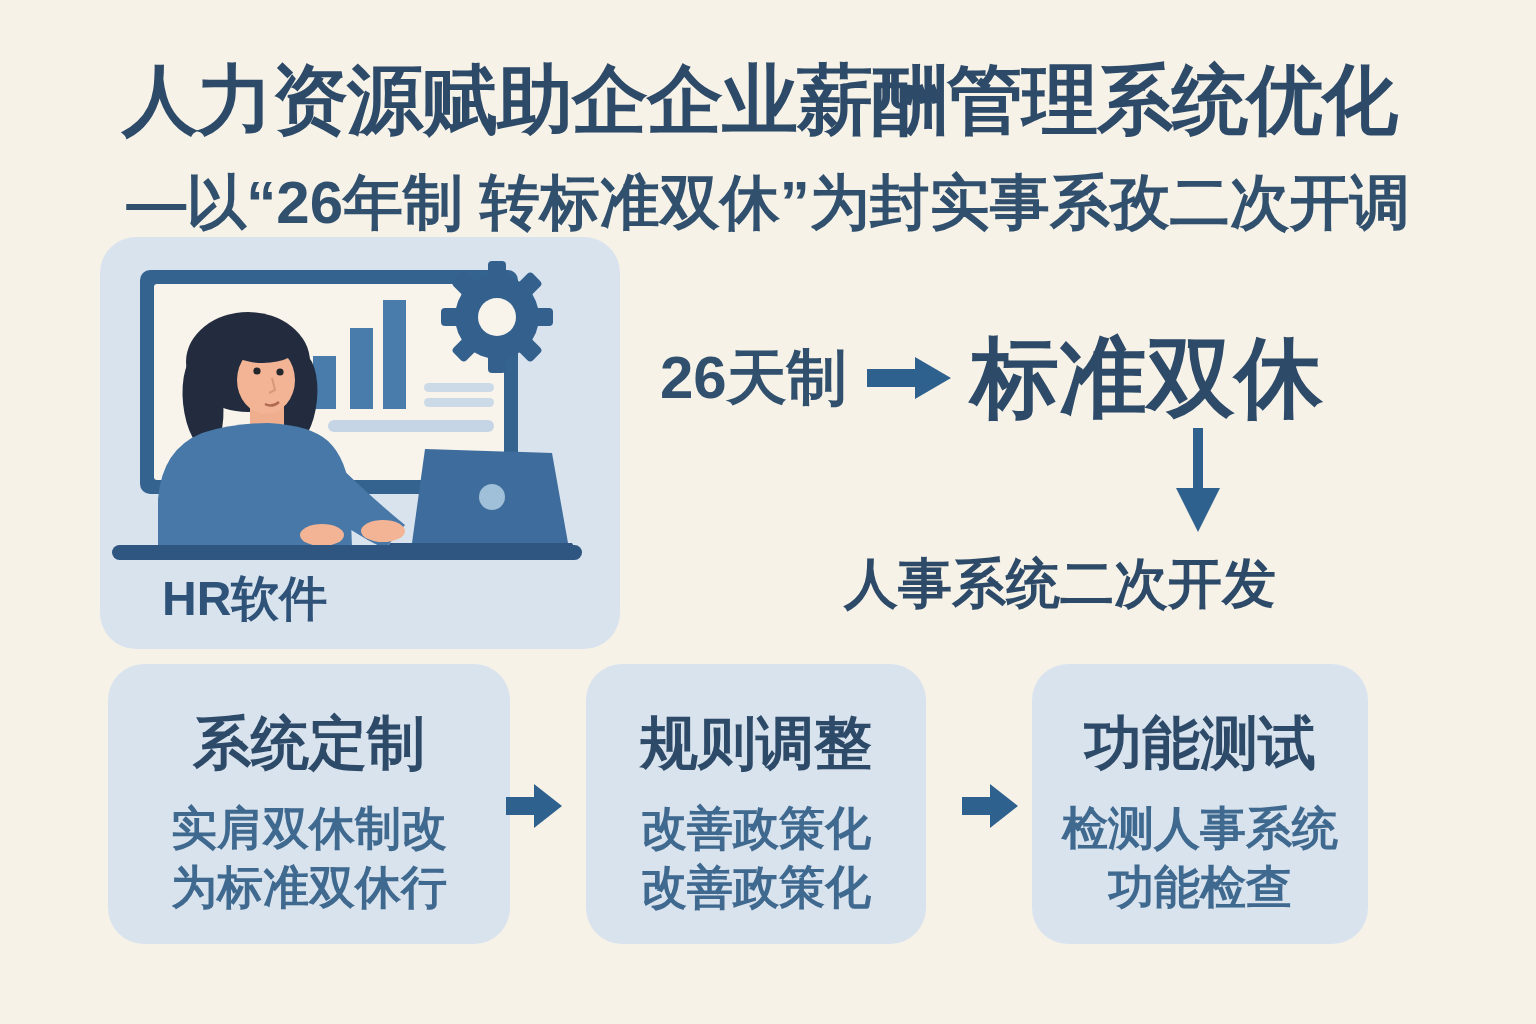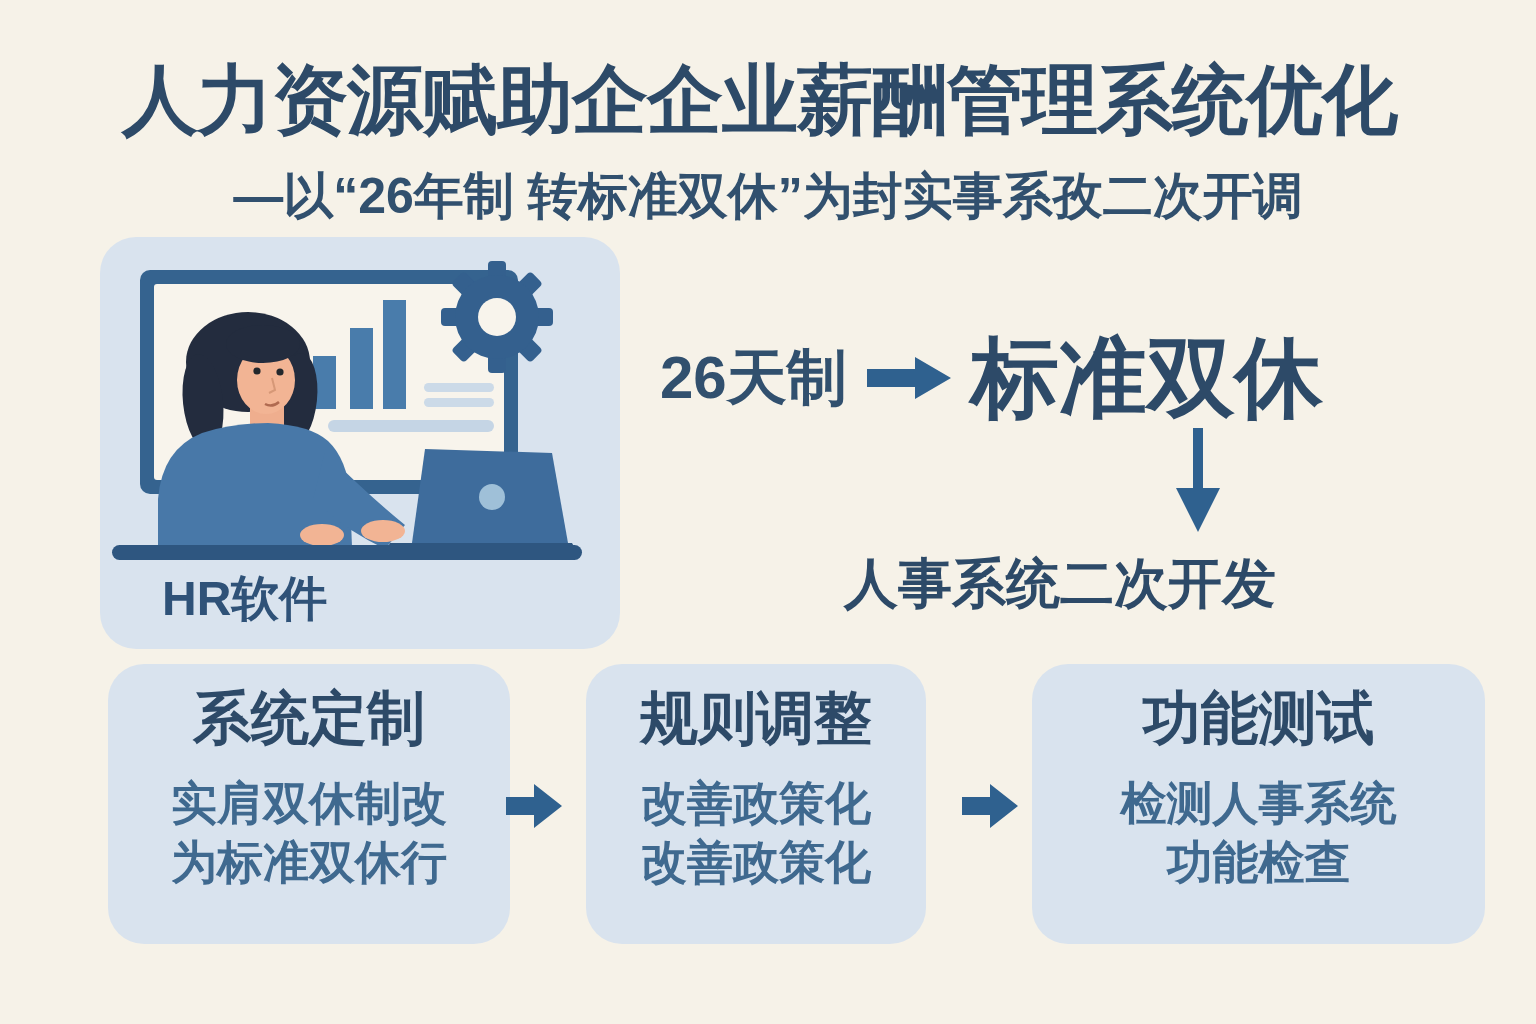--- a/index.html
+++ b/index.html
@@ -8,21 +8,21 @@
     position:relative; width:1536px; height:1024px;
     background:#f6f2e8; overflow:hidden;
   }
   .title {
     position:absolute; left:0; right:17px; top:50px;
     text-align:center; font-size:76px; font-weight:800;
     color:#2d4a68; letter-spacing:-1px; white-space:nowrap;
   }
   .subtitle {
     position:absolute; left:0; right:0; top:163px;
-    text-align:center; font-size:50px; font-weight:700;
+    text-align:center; font-size:60px; font-weight:700;
     color:#31506e; white-space:nowrap;
   }
   .card {
     position:absolute; left:100px; top:237px; width:520px; height:412px;
     background:#d9e3ee; border-radius:36px;
   }
   .card svg { position:absolute; left:0; top:0; }
   .hr-label {
     position:absolute; left:62px; top:330px;
     font-size:48px; font-weight:700; color:#2f5278;
@@ -39,22 +39,22 @@
     text-align:center; font-size:54px; font-weight:800;
     color:#2d4a68; white-space:nowrap;
   }
   .step-box {
     position:absolute; top:664px; height:280px;
     background:#d9e3ee; border-radius:36px;
     box-sizing:border-box; text-align:center;
   }
   .step1 { left:108px;  width:402px; }
   .step2 { left:586px;  width:340px; }
-  .step3 { left:1032px; width:453px; }
-  .step-title { margin-top:16px; font-size:58px; font-weight:800; color:#2d4a68; }
+  .step3 { left:1032px; width:336px; }
+  .step-title { margin-top:41px; font-size:58px; font-weight:800; color:#2d4a68; }
   .step-body  { margin-top:16px; font-size:46px; font-weight:700; color:#3f698f; line-height:1.28; }
   .step-arrow { position:absolute; top:782px; }
   .sa1 { left:506px; }
   .sa2 { left:962px; }
 </style>
 </head>
 <body>
 
 <div class="stage">
 

